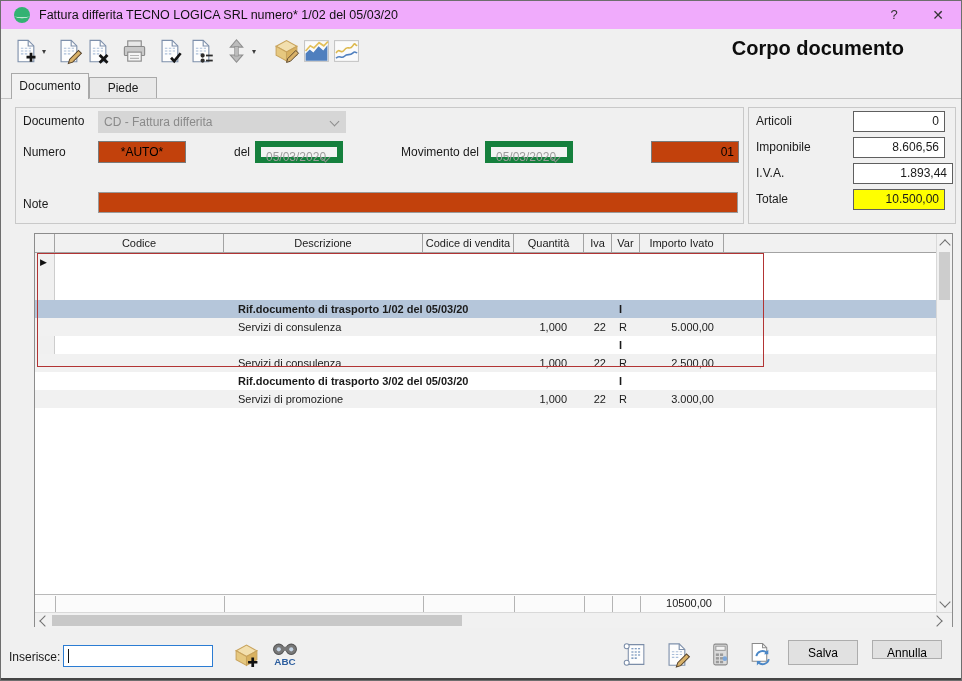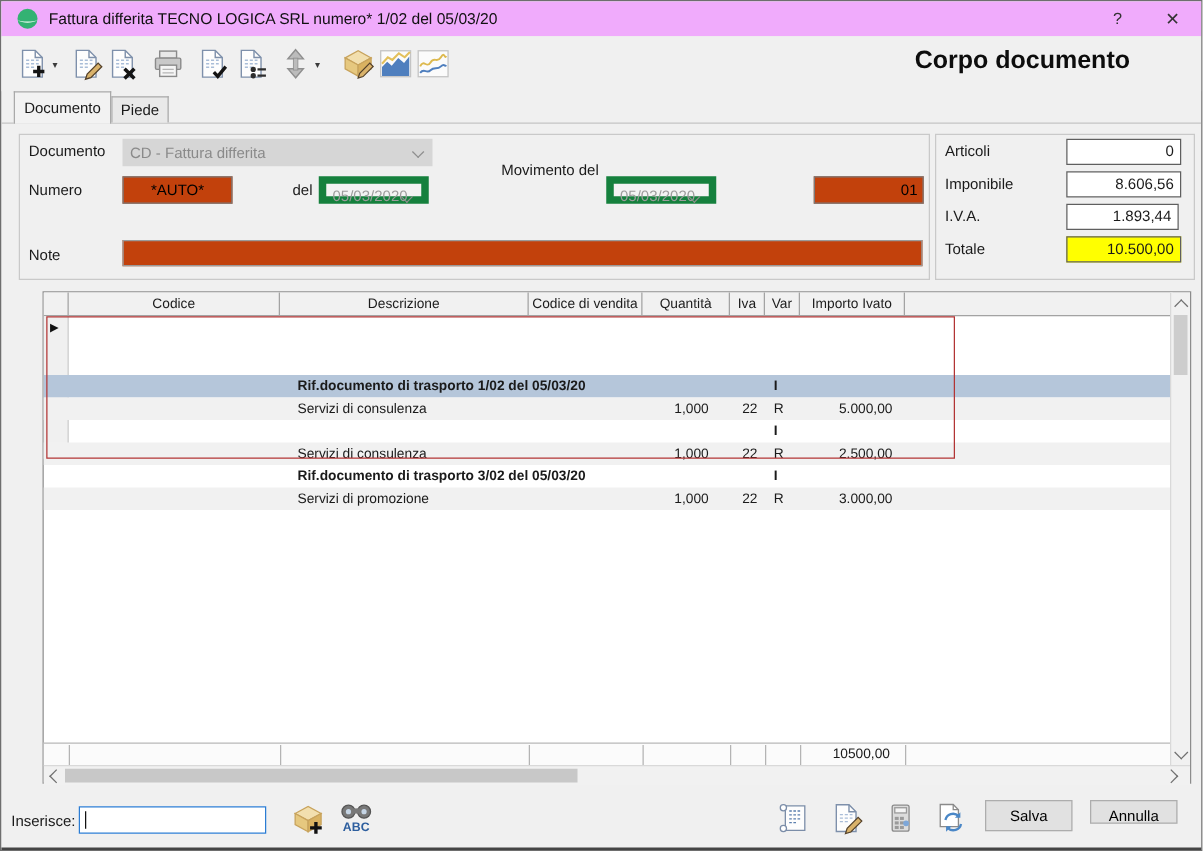--- a/index.html
+++ b/index.html
@@ -14,21 +14,21 @@
   
   .toolbar{left:0;top:28px;width:100%;height:44px;background:#f0f0f0;}
   .tool{top:8px;width:27px;height:28px;}
   .tool svg{width:100%;height:100%;}
   .caret{top:18px;font-size:8px;color:#3c3c3c;}
   .heading{right:57px;top:8px;font-size:20px;font-weight:bold;color:#0d0d0d;white-space:nowrap;}
   
   .tabline{left:0;top:97px;width:100%;height:1px;background:#c3c3c3;}
   .tab{box-sizing:border-box;border:1px solid #a9a9a9;border-bottom:none;font-size:12px;text-align:center;}
   .tab-active{left:10px;top:72px;width:78px;height:26px;background:#f2f2f2;line-height:25px;z-index:3;}
-  .tab-idle{left:88px;top:76px;width:46px;height:21px;background:#e9e9e9;line-height:20px;z-index:1;}
+  .tab-idle{left:88px;top:76px;width:68px;height:21px;background:#e9e9e9;line-height:20px;z-index:1;}
   
   .groupbox{box-sizing:border-box;border:1px solid #c9c9c9;}
   .lbl{font-size:12px;color:#1a1a1a;white-space:nowrap;}
   .field{box-sizing:border-box;background:#c2410c;border:1px solid #7a7a7a;font-size:12px;
     font-family:"Liberation Sans",sans-serif;padding:0 4px;}
   .combo-dis{box-sizing:border-box;background:#d6d6d6;color:#8a8a8a;font-size:12px;line-height:22px;padding-left:6px;}
   .combo-date{box-sizing:border-box;background:#f3f3f3;border:6px solid #15803d;color:#9c9c9c;
     font-size:12px;line-height:20px;padding-left:5px;}
   .chev{position:absolute;right:8px;top:7px;width:6px;height:6px;border-right:1.4px solid #8e8e8e;
     border-bottom:1.4px solid #8e8e8e;transform:rotate(45deg);}
@@ -195,37 +195,37 @@
     <span class="chev"></span>
   </div>
 
   <span class="abs lbl" style="left:22px;top:144px;">Numero</span>
   <input class="abs field" style="left: 97px; top: 140px; width: 88px; height: 22px; text-align: center;" value="*AUTO*">
   <span class="abs lbl" style="left:233px;top:144px;">del</span>
   <div class="abs combo-date" style="left:254px;top:140px;width:88px;height:22px;">
     <span>05/03/2020</span>
     <span class="chev"></span>
   </div>
-  <span class="abs lbl" style="left:400px;top:128px;">Movimento del</span>
+  <span class="abs lbl" style="left:400px;top:144px;">Movimento del</span>
   <div class="abs combo-date" style="left:484px;top:140px;width:88px;height:22px;">
     <span>05/03/2020</span>
     <span class="chev"></span>
   </div>
   <input class="abs field" style="left: 650px; top: 140px; width: 88px; height: 22px; text-align: right;" value="01">
 
   <span class="abs lbl" style="left:22px;top:196px;">Note</span>
   <input class="abs field" style="left: 97px; top: 191px; width: 640px; height: 21px; border-color: rgb(154, 154, 154);" value="">
 
   <div class="abs groupbox" style="left:747px;top:106px;width:208px;height:117px;"></div>
   <span class="abs lbl" style="left:755px;top:113px;">Articoli</span>
   <div class="abs tot-val" style="left:852px;top:110px;width:92px;height:21px;">0</div>
   <span class="abs lbl" style="left:755px;top:139px;">Imponibile</span>
   <div class="abs tot-val" style="left:852px;top:136px;width:92px;height:21px;">8.606,56</div>
   <span class="abs lbl" style="left:755px;top:165px;">I.V.A.</span>
-  <div class="abs tot-val" style="left:852px;top:162px;width:90px;height:21px;">1.893,44</div>
+  <div class="abs tot-val" style="left:852px;top:162px;width:100px;height:21px;">1.893,44</div>
   <span class="abs lbl" style="left:755px;top:191px;">Totale</span>
   <div class="abs tot-val" style="left:852px;top:188px;width:92px;height:21px;background:#ffff00;">10.500,00</div>
 
   <div class="abs grid">
 
     <div class="abs ghead">
       <div class="hcell" style="left:0;width:20px;"></div>
       <div class="hcell" style="left:20px;width:169px;">Codice</div>
       <div class="hcell" style="left:189px;width:199px;">Descrizione</div>
       <div class="hcell" style="left:388px;width:91px;">Codice di vendita</div>

